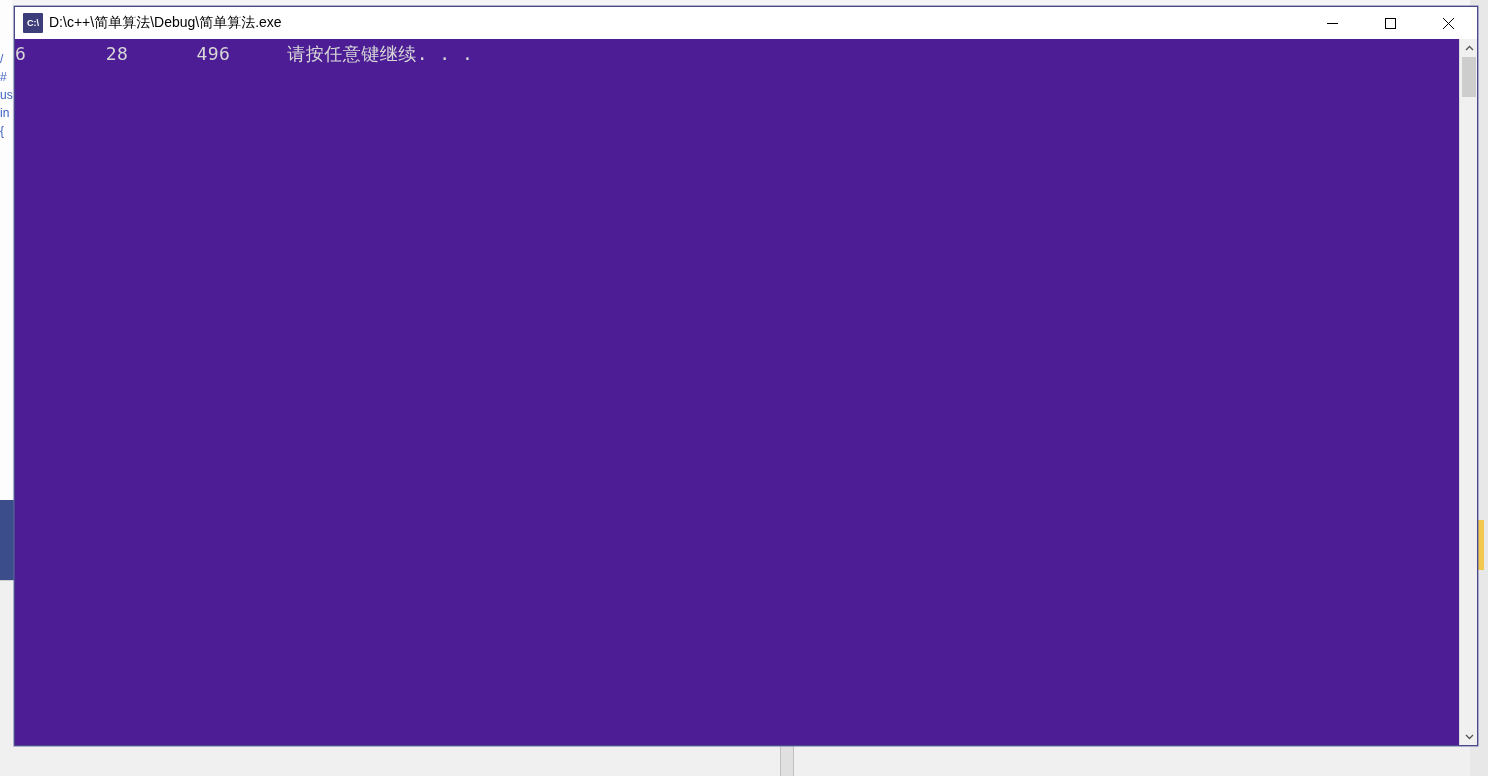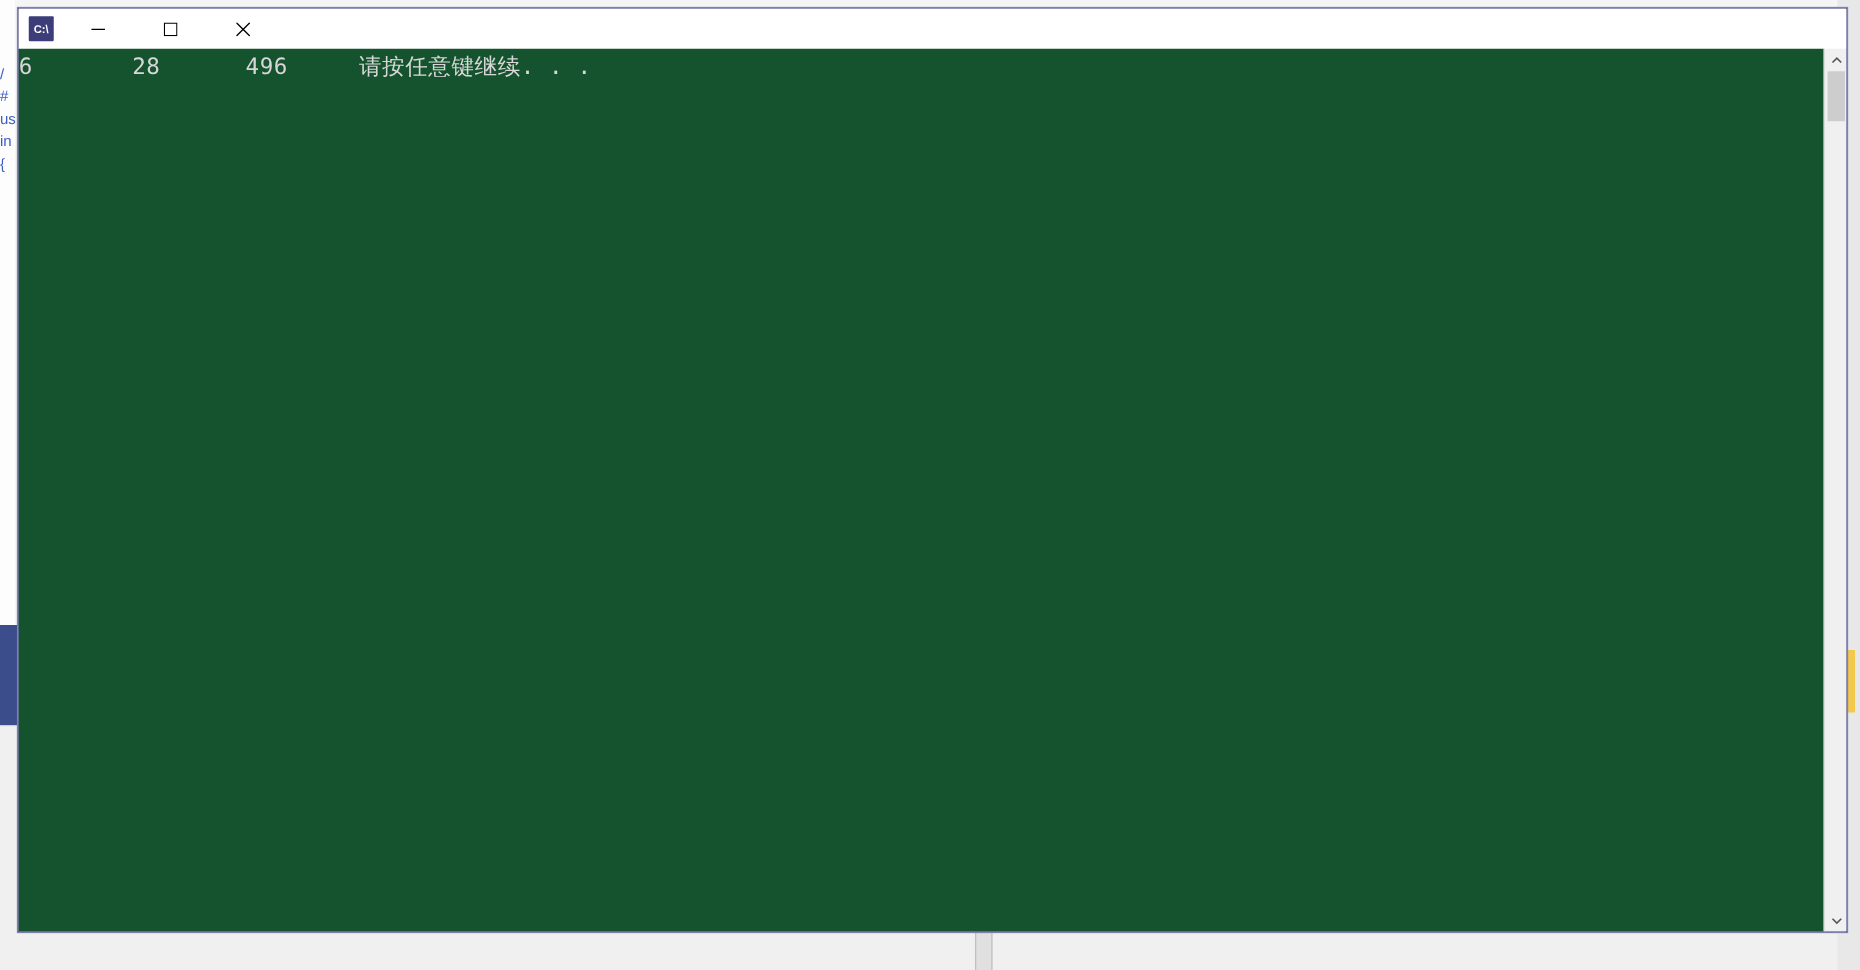--- a/index.html
+++ b/index.html
@@ -14,21 +14,21 @@
 
     .console-window { position:absolute; left:14px; top:6px; width:1464px; height:740px; background:#ffffff; border:1px solid #4a4a8a; box-shadow:0 0 0 0.5px #6a6aaa; display:flex; flex-direction:column; }
     .titlebar { height:32px; flex:0 0 32px; display:flex; align-items:center; background:#ffffff; }
     .app-icon { width:20px; height:20px; margin:0 6px 0 8px; display:flex; align-items:center; justify-content:center; background:#3d3d7a; color:#ffffff; font-size:9px; font-weight:bold; border-radius:1px; }
     .title-text { flex:1; font-size:14px; color:#000000; white-space:nowrap; overflow:hidden; padding-right:6px; }
     .win-controls { display:flex; height:100%; }
     .win-btn { width:58px; height:100%; display:flex; align-items:center; justify-content:center; color:#000000; }
     .win-btn svg { width:11px; height:11px; stroke:#000000; stroke-width:1; fill:none; }
 
     .console-body { flex:1; display:flex; min-height:0; }
-    .console-output { flex:1; background:#14532d; color:#d7d7d7; font-family:"Consolas","NSimSun","SimSun",monospace; font-size:18px; line-height:22px; padding:4px 0 0 0; white-space:pre; overflow:hidden; letter-spacing:0.5px; }
+    .console-output { flex:1; background:#4c1d95; color:#d7d7d7; font-family:"Consolas","NSimSun","SimSun",monospace; font-size:18px; line-height:22px; padding:4px 0 0 0; white-space:pre; overflow:hidden; letter-spacing:0.5px; }
     .console-scrollbar { width:18px; background:#f0f0f0; position:relative; border-left:1px solid #dcdcdc; }
     .sb-arrow { position:absolute; left:0; width:18px; height:18px; display:flex; align-items:center; justify-content:center; color:#555; font-size:10px; }
     .sb-arrow.top { top:0; }
     .sb-arrow.bot { bottom:0; }
     .sb-thumb { position:absolute; left:2px; top:18px; width:14px; height:40px; background:#cdcdcd; }
   </style>
 </head>
 <body>
 
 <div class="vs-bg">
@@ -44,20 +44,21 @@
   <div class="vs-right"></div>
   <div class="vs-right-sel"></div>
   <div class="vs-bot-split"></div>
 </div>
 
 <div class="console-window">
   <div class="titlebar">
     <div class="app-icon">
       <span>C:\</span>
     </div>
+    <div class="title-text">D:\c++\简单算法\Debug\简单算法.exe</div>
     <div class="win-controls">
       <div class="win-btn">
         <svg viewBox="0 0 11 11">
             <line x1="0" y1="5.5" x2="11" y2="5.5"></line>
           </svg>
       </div>
       <div class="win-btn">
         <svg viewBox="0 0 11 11">
             <rect x="0.5" y="0.5" width="10" height="10"></rect>
           </svg>

